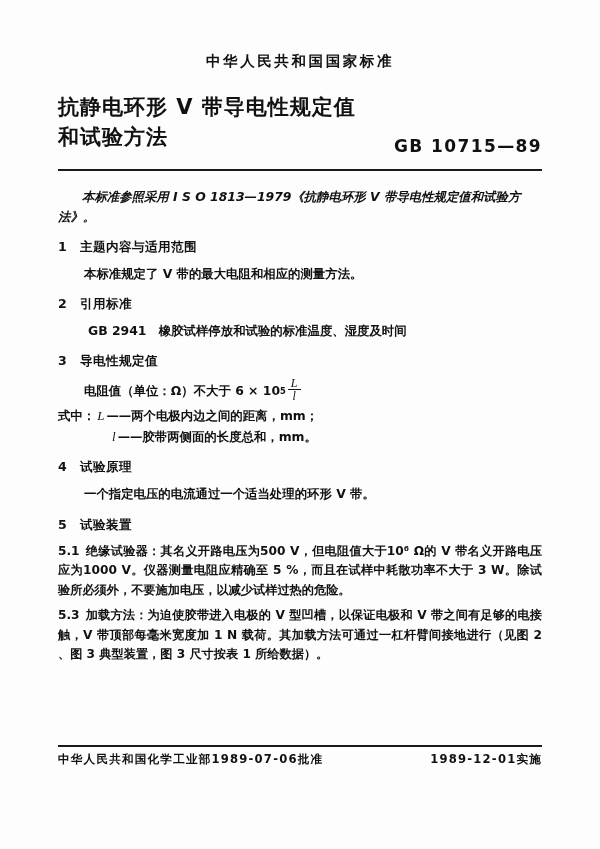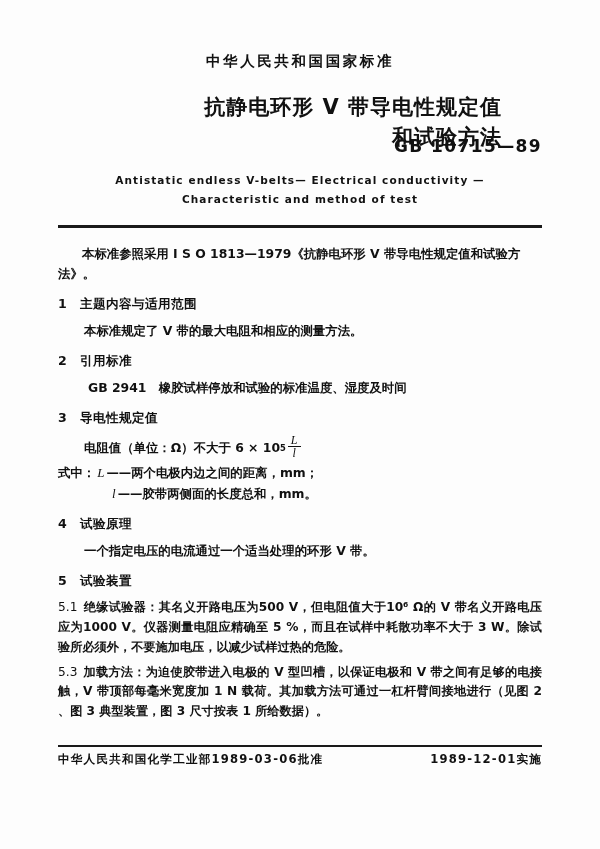--- a/index.html
+++ b/index.html
@@ -37,21 +37,21 @@
     font-weight: bold;
     letter-spacing: 2.6px;
     margin-top: 52px;
     font-family: "DejaVu Sans", "Liberation Sans", sans-serif;
   }
   .title-block {
     margin-top: 22px;
     position: relative;
   }
   .title-line {
-    text-align: right;
+    text-align: left;
     font-size: 21px;
     font-weight: bold;
     letter-spacing: 1px;
     line-height: 1.42;
     font-family: "DejaVu Sans", "Liberation Sans", sans-serif;
     padding-right: 40px;
   }
   .std-no {
     position: absolute;
     right: 0px;
@@ -78,20 +78,21 @@
   }
 
   
   .intro {
     margin-top: 16px;
     font-size: 12.4px;
     line-height: 1.6;
     text-indent: 24px;
     font-family: "DejaVu Sans", "Liberation Sans", sans-serif;
     font-weight: bold;
+    font-style: italic;
   }
   .sec {
     margin-top: 12px;
   }
   .sec-head {
     font-size: 12.6px;
     font-weight: bold;
     font-family: "DejaVu Sans", "Liberation Sans", sans-serif;
     letter-spacing: 0.4px;
     display: flex;
@@ -114,21 +115,21 @@
   
   .clause {
     font-size: 12.2px;
     line-height: 1.62;
     font-family: "DejaVu Sans", "Liberation Sans", sans-serif;
     font-weight: bold;
     margin-top: 5px;
     text-align: justify;
   }
   .clause .cnum {
-    font-weight: normal;
+    font-weight: bold;
     margin-right: 6px;
   }
 
   
   .formula-row {
     padding-left: 26px;
     font-size: 12.4px;
     font-family: "DejaVu Sans", "Liberation Sans", sans-serif;
     font-weight: bold;
     display: flex;
@@ -208,24 +209,20 @@
   <div class="content">
 
     <div class="agency">中华人民共和国国家标准</div>
 
     <div class="title-block">
       <div class="title-line">抗静电环形 V 带导电性规定值</div>
       <div class="title-line">和试验方法</div>
       <div class="std-no">GB 10715—89</div>
     </div>
 
-    <div class="subtitle">
-      <div>Antistatic endless V-belts— Electrical conductivity —</div>
-      <div>Characteristic and method of test</div>
-    </div>
 
     <div class="rule-top"></div>
 
     <div class="intro">本标准参照采用 I S O 1813—1979《抗静电环形 V 带导电性规定值和试验方法》。</div>
 
     <div class="sec">
       <div class="sec-head">
         <span class="sec-num">1</span>
         <span>主题内容与适用范围</span>
       </div>
@@ -287,18 +284,18 @@
           <span class="cnum">5.1</span><span>绝缘试验器：其名义开路电压为500 V，但电阻值大于10⁶ Ω的 V 带名义开路电压应为1000 V。仪器测量电阻应精确至 5 %，而且在试样中耗散功率不大于 3 W。除试验所必须外，不要施加电压，以减少试样过热的危险。</span>
         </div>
         <div class="clause">
           <span class="cnum">5.3</span><span>加载方法：为迫使胶带进入电极的 V 型凹槽，以保证电极和 V 带之间有足够的电接触，V 带顶部每毫米宽度加 1 N 载荷。其加载方法可通过一杠杆臂间接地进行（见图 2 、图 3 典型装置，图 3 尺寸按表 1 所给数据）。</span>
         </div>
       </div>
     </div>
 
     <div class="rule-bottom"></div>
     <div class="footer">
-      <div class="mono-date">中华人民共和国化学工业部1989-03-06批准</div>
+      <div class="mono-date">中华人民共和国化学工业部1989-07-06批准</div>
       <div class="mono-date">1989-12-01实施</div>
     </div>
 
   </div>
 </div>
 
 </body></html>

